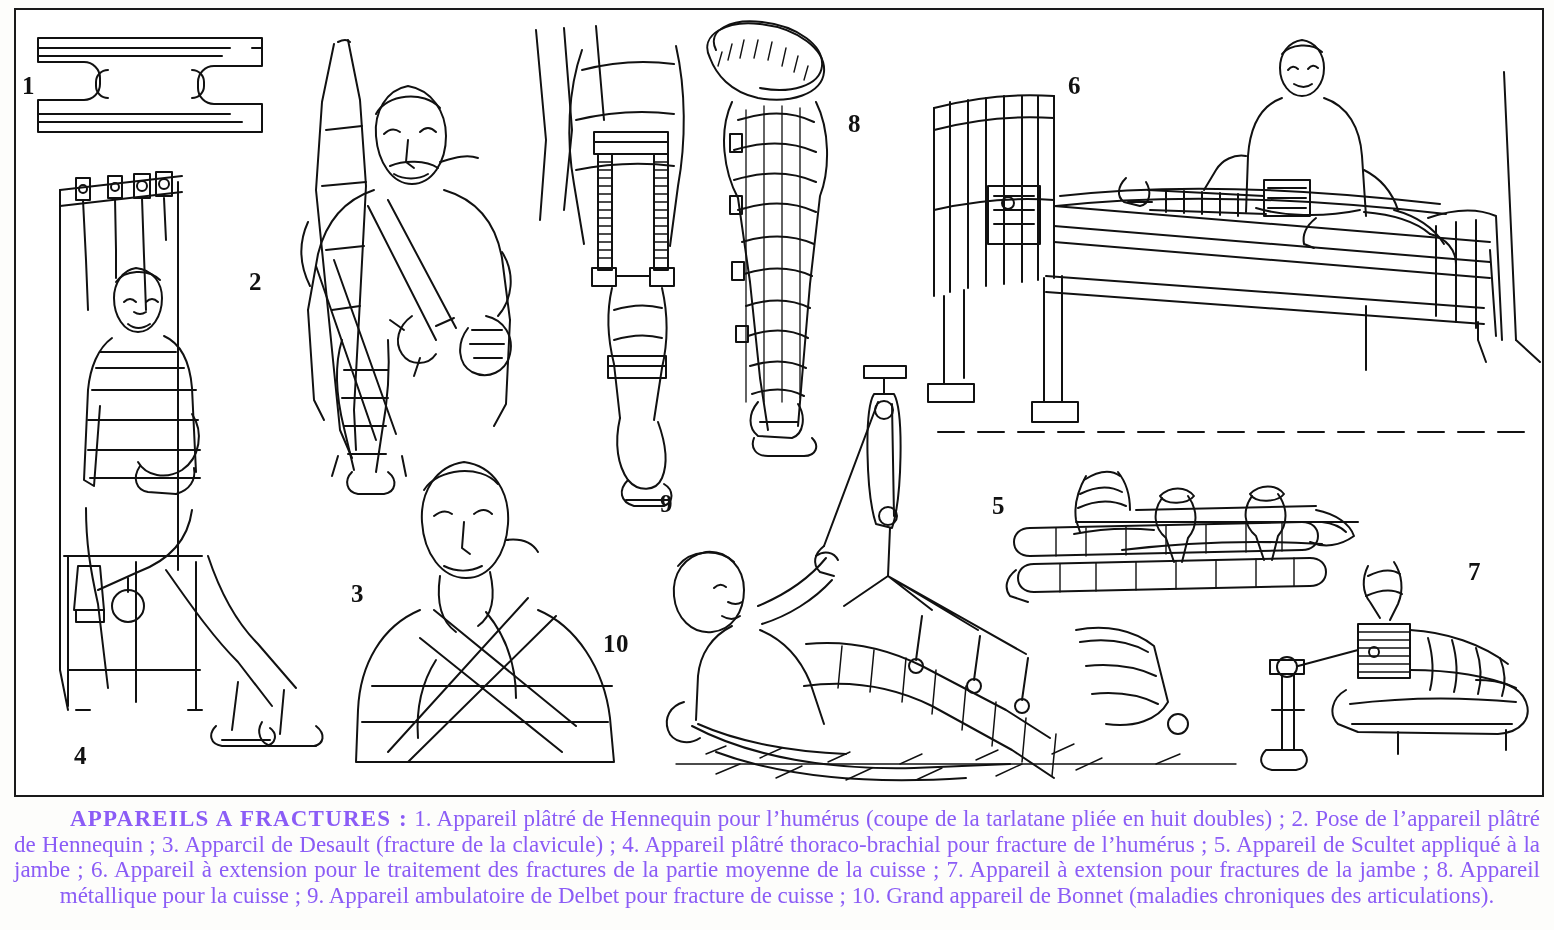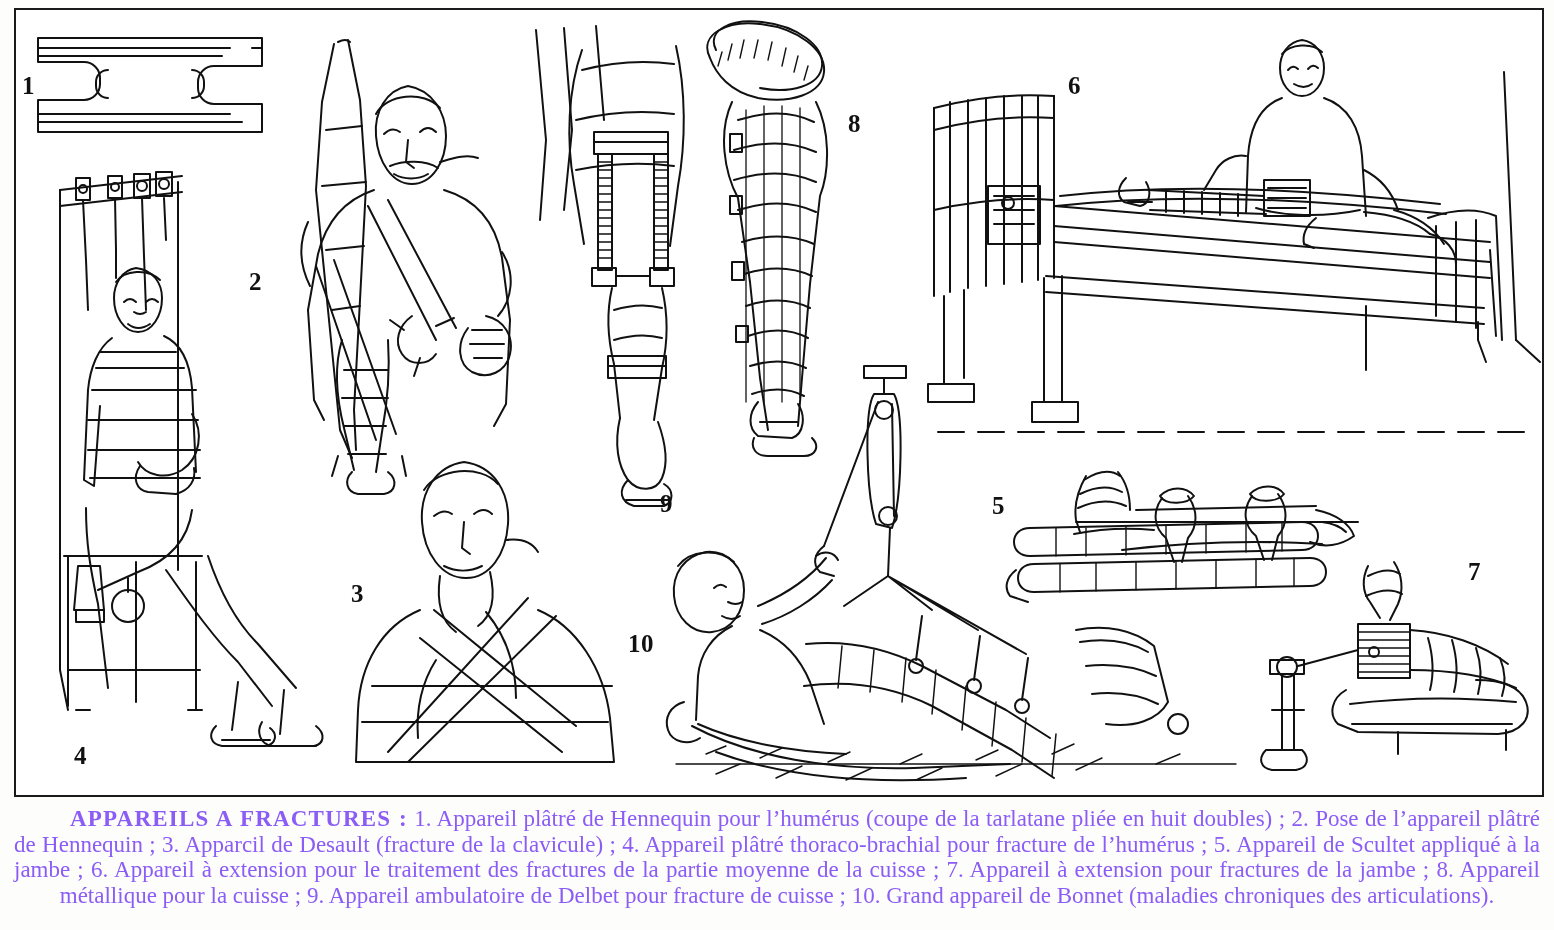--- a/index.html
+++ b/index.html
@@ -445,21 +445,21 @@
 
     <span class="fig-num" style="left:6px;  top:62px;">1</span>
     <span class="fig-num" style="left:233px; top:258px;">2</span>
     <span class="fig-num" style="left:335px; top:570px;">3</span>
     <span class="fig-num" style="left:58px;  top:732px;">4</span>
     <span class="fig-num" style="left:976px; top:482px;">5</span>
     <span class="fig-num" style="left:1052px;top:62px;">6</span>
     <span class="fig-num" style="left:1452px;top:548px;">7</span>
     <span class="fig-num" style="left:832px; top:100px;">8</span>
     <span class="fig-num" style="left:644px; top:480px;">9</span>
-    <span class="fig-num" style="left:612px; top:620px;font-family:Liberation Serif, serif;">10</span>
+    <span class="fig-num" style="left:587px; top:620px;font-family:Liberation Serif, serif;">10</span>
 
   </div>
 
   <div class="caption">
     <span class="head">APPAREILS A FRACTURES :</span><span> 1. Appareil plâtré de Hennequin pour l’humérus (coupe de la tarlatane pliée en huit doubles) ; 2. Pose de l’appareil plâtré de Hennequin ; 3. Apparcil de Desault (fracture de la clavicule) ; 4. Appareil plâtré thoraco-brachial pour fracture de l’humérus ; 5. Appareil de Scultet appliqué à la jambe ; 6. Appareil à extension pour le traitement des fractures de la partie moyenne de la cuisse ; 7. Appareil à extension pour fractures de la jambe ; 8. Appareil métallique pour la cuisse ; 9. Appareil ambulatoire de Delbet pour fracture de cuisse ; 10. Grand appareil de Bonnet (maladies chroniques des articulations).</span>
   </div>
 
 </div>
 
 </body></html>

